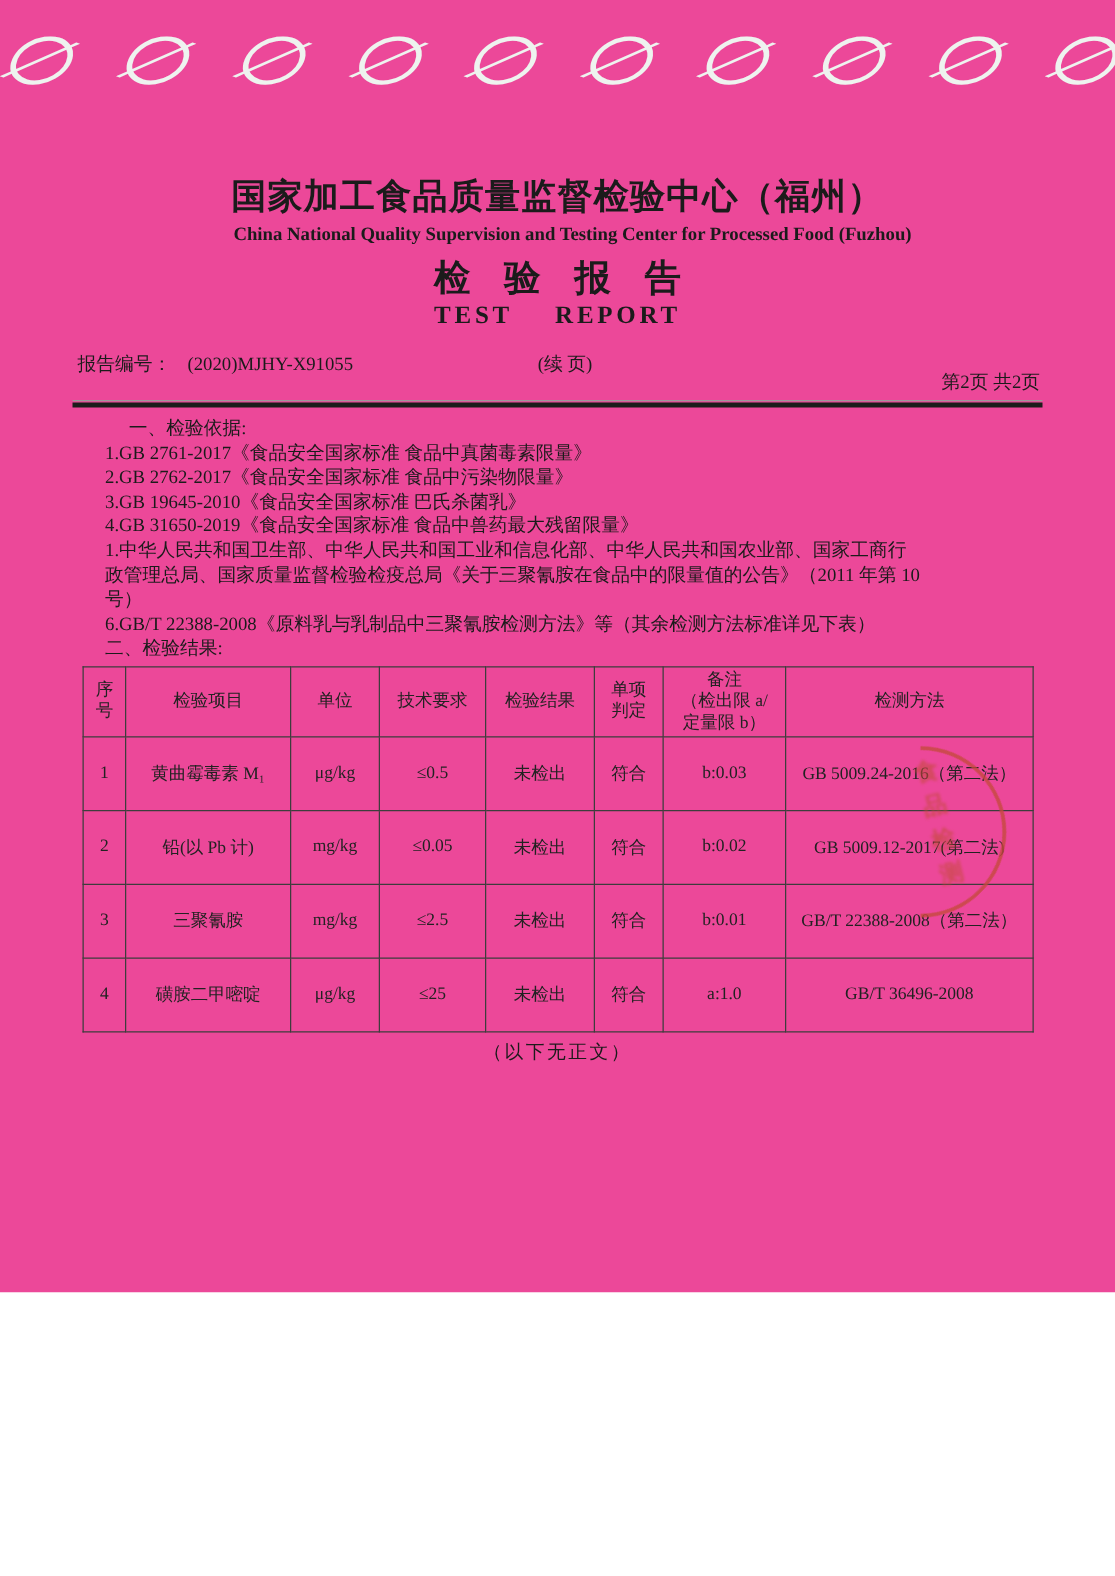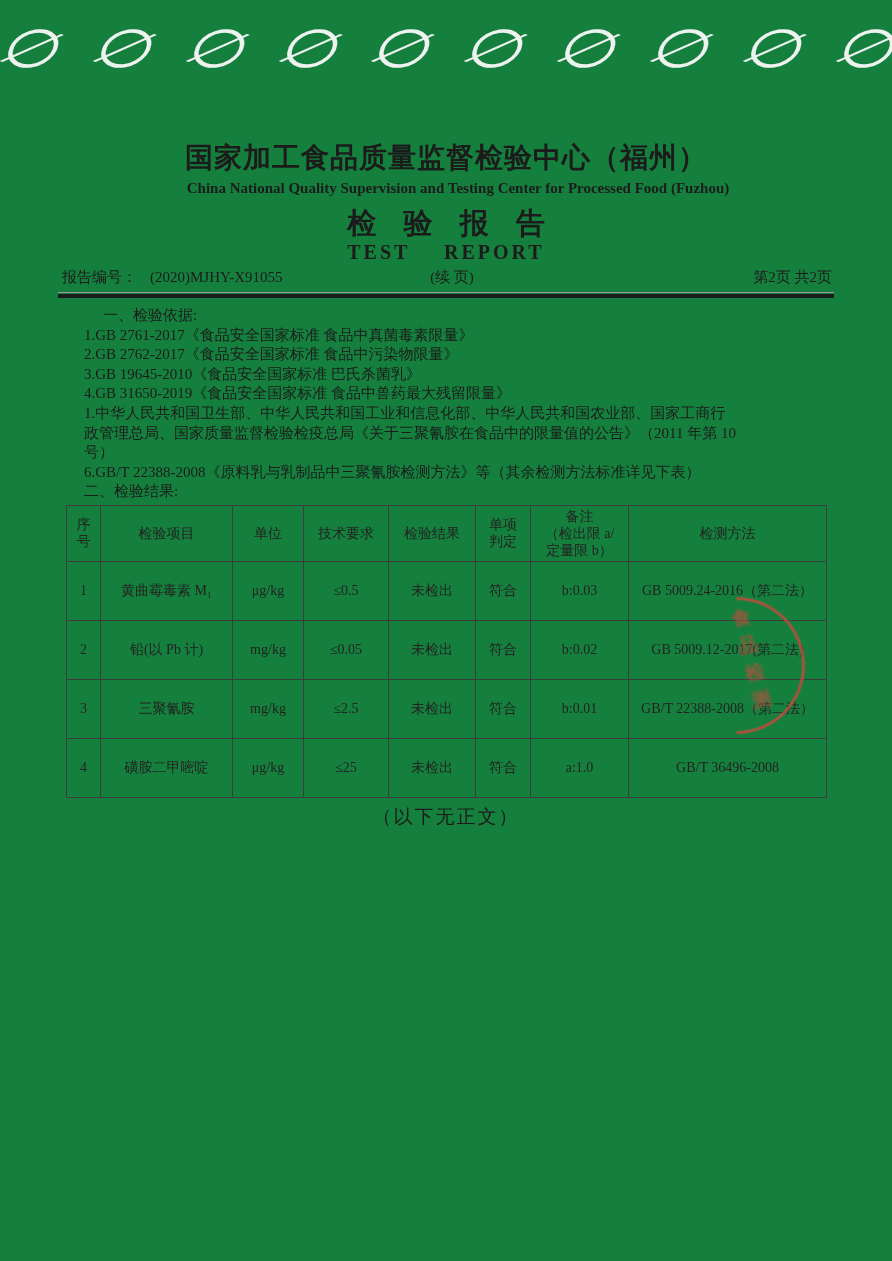--- a/index.html
+++ b/index.html
@@ -1,17 +1,17 @@
 <!DOCTYPE html>
 <html style="--stamp-color: #c64a3e; --wm-color: #eef3ef;"><head>
 <meta charset="utf-8">
 <style>
   html,body{margin:0;padding:0;background:#fff;}
   .page{
-    position:relative;width:892px;height:1261px;background:#15803d;
+    position:relative;width:892px;height:1034px;background:#ec4899;
     font-family:"Liberation Serif","DejaVu Serif",serif;color:#1b1b1b;
     overflow:hidden;
   }
   
   .watermarks{
     position:absolute;top:12px;left:0;width:100%;
     display:flex;justify-content:space-between;padding:0 2px;box-sizing:border-box;
     font-size:60px;font-style:italic;color:var(--wm-color,#eef3ef);
     pointer-events:none;user-select:none;
   }
@@ -19,21 +19,21 @@
 
   .title-cn{padding-top:140px;text-align:center;font-size:28px;font-weight:bold;letter-spacing:1px;line-height:36px;}
   .title-en{text-align:center;font-size:15px;font-weight:bold;margin-top:3px;line-height:19px;padding-left:24px;}
   .report-cn{text-align:center;font-size:29px;font-weight:bold;word-spacing:20px;margin-top:7px;line-height:36px;}
   .report-en{text-align:center;font-size:20px;font-weight:bold;letter-spacing:3px;word-spacing:26px;line-height:22px;}
 
   .meta-row{display:flex;align-items:center;margin:5px 60px 0 62px;font-size:15px;}
   .meta-left{width:260px;white-space:nowrap;}
   .meta-left .report-no{margin-left:13px;}
   .meta-center{width:260px;text-align:center;}
-  .meta-right{flex:1;text-align:right;}
+  .meta-right{flex:1;text-align:right;margin-top:28px;}
 
   .rule-thin{border-top:1px solid #9a9a9a;margin:5px 58px 1px 58px;}
   .rule-thick{height:4px;background:#1c1c1c;margin:0 58px;}
 
   .body-text{margin:8px 0 0 84px;font-size:15px;line-height:19.6px;}
   .heading-indent{padding-left:19px;}
   .body-line{white-space:nowrap;}
 
   table.results{
     border-collapse:collapse;table-layout:fixed;width:760px;
@@ -42,21 +42,21 @@
   table.results th,table.results td{
     border:1.4px solid #3d3d3d;text-align:center;vertical-align:middle;
     padding:2px 4px;overflow:hidden;box-sizing:border-box;
   }
   table.results th{font-weight:normal;white-space:pre-line;line-height:17px;}
   table.results thead tr{height:54px;}
   table.results tbody tr{height:59px;}
   td.c1{text-align:left;padding-left:13px;}
   td.c7{text-align:left;padding-left:10px;margin-top:40px;}
 
-  .no-more{text-align:center;font-size:19px;margin-top:6px;letter-spacing:2px;}
+  .no-more{text-align:center;font-size:15px;margin-top:6px;letter-spacing:2px;}
 
   
   .stamp{position:absolute;left:668px;top:597px;width:138px;height:138px;pointer-events:none;}
   .stamp-arc{
     position:absolute;left:0;top:0;width:131px;height:131px;border-radius:50%;
     border:3.5px solid;
     border-color:transparent var(--stamp-color,#c64a3e) var(--stamp-color,#c64a3e) transparent;
     transform:rotate(-45deg);opacity:.8;filter:blur(.4px);
   }
   .stamp-chars{

